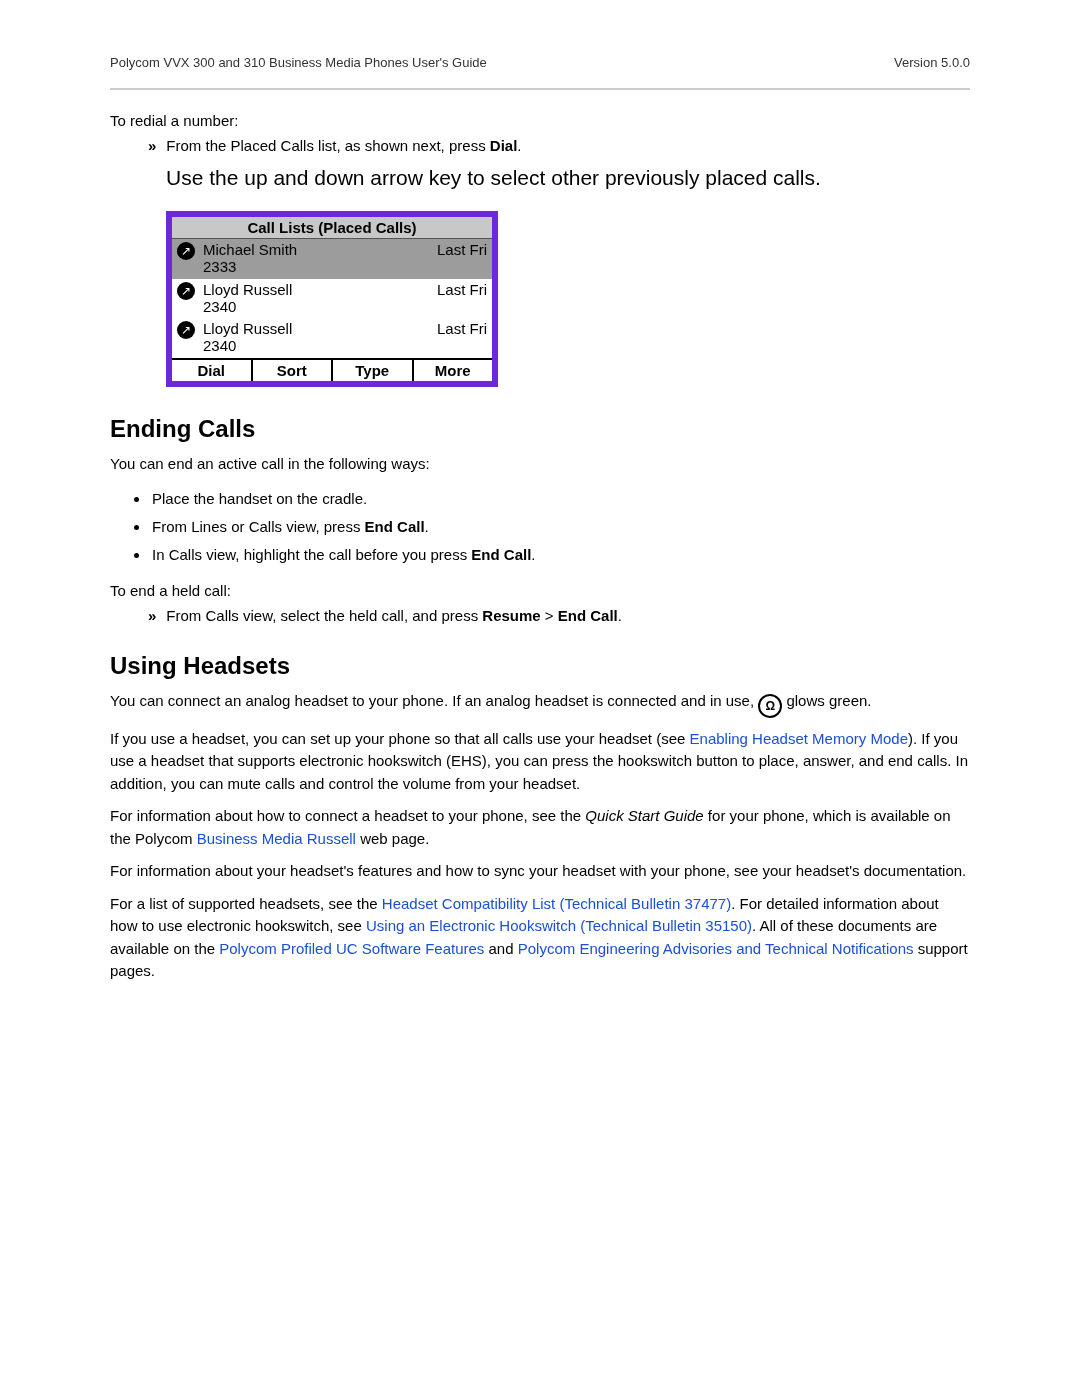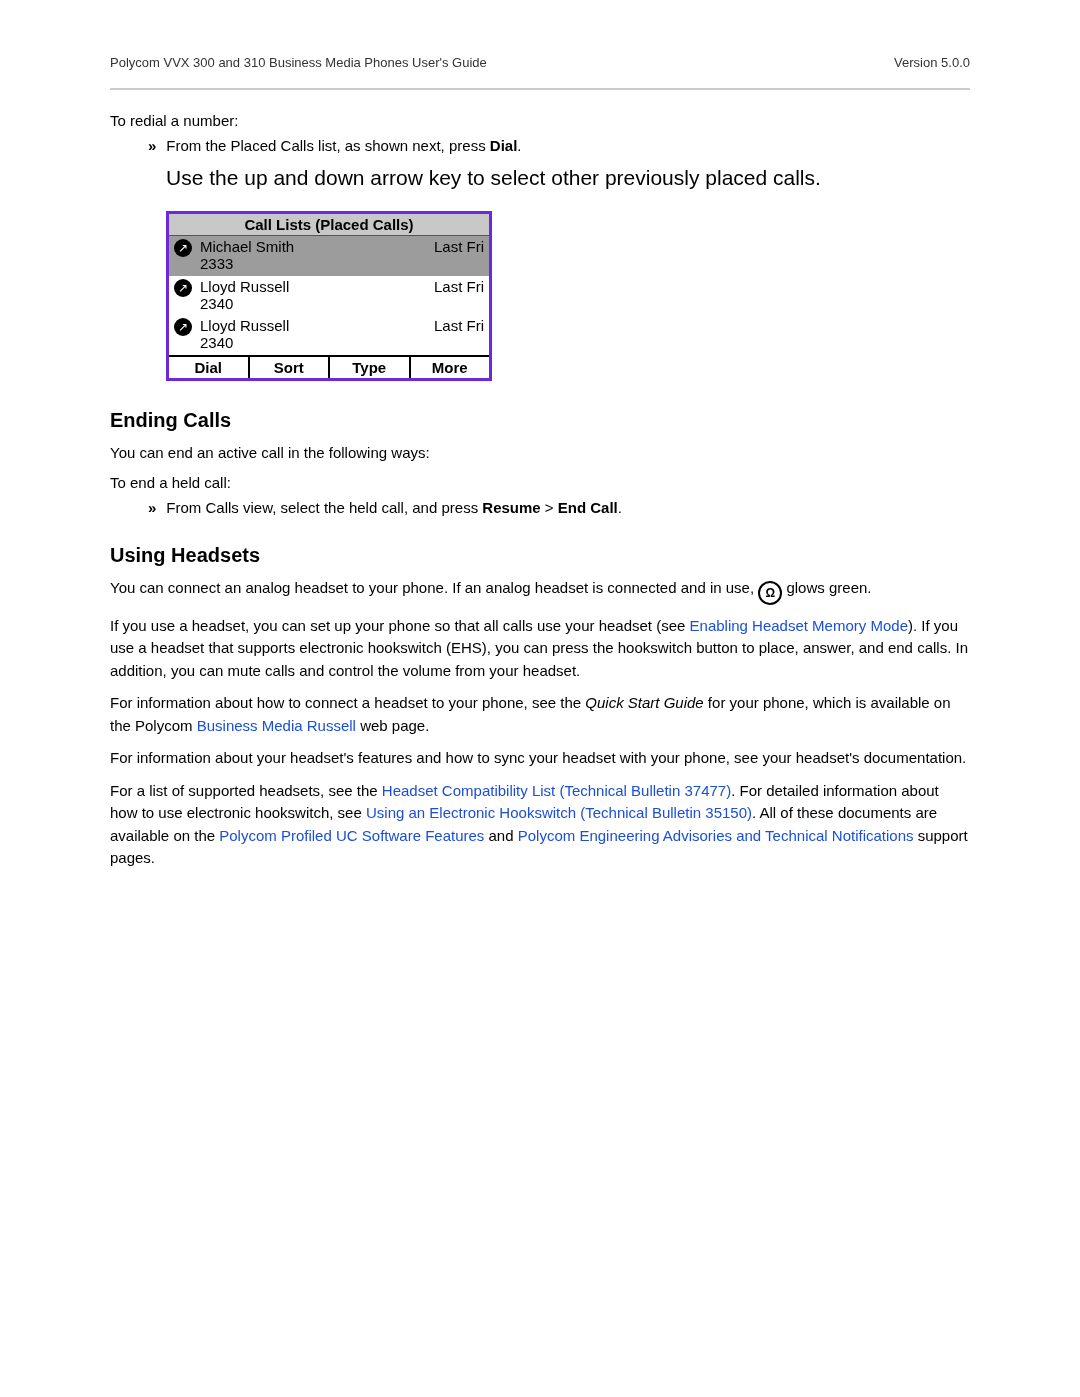--- a/index.html
+++ b/index.html
@@ -46,21 +46,21 @@
     margin: 4px 0 18px 56px;
     font-size: 21px;
     line-height: 1.5;
   }
   .bold { font-weight: bold; }
 
   
   .phone {
     width: 320px;
     margin: 0 0 28px 56px;
-    border: 3px solid #6d28d9;
+    border: 6px solid #6d28d9;
     font-family: "Trebuchet MS", Arial, sans-serif;
     font-size: 15px;
     color: #000;
   }
   .phone-title {
     background: #c8c8c8;
     text-align: center;
     font-weight: bold;
     padding: 2px 0;
     border-bottom: 1px solid #555;
@@ -95,21 +95,21 @@
   .phone-soft div {
     flex: 1;
     text-align: center;
     font-weight: bold;
     padding: 2px 0;
     border-right: 2px solid #000;
   }
   .phone-soft div:last-child { border-right: none; }
 
   h1.section {
-    font-size: 20px;
+    font-size: 24px;
     font-weight: bold;
     margin: 14px 0 10px 0;
   }
   .body-text {
     font-size: 15px;
     line-height: 1.5;
     margin: 6px 0 10px 0;
   }
   ul.bullets {
     margin: 6px 0 14px 40px;
@@ -192,20 +192,29 @@
     <div class="phone-soft">
       <div>Dial</div>
       <div>Sort</div>
       <div>Type</div>
       <div>More</div>
     </div>
   </div>
 
   <h1 class="section">Ending Calls</h1>
   <div class="body-text">You can end an active call in the following ways:</div>
+  <ul class="bullets">
+    <li>Place the handset on the cradle.</li>
+    <li>
+      <span>From Lines or Calls view, press </span><span class="bold">End Call</span>.
+    </li>
+    <li>
+      <span>In Calls view, highlight the call before you press </span><span class="bold">End Call</span>.
+    </li>
+  </ul>
 
   <div class="section-label">To end a held call:</div>
   <div class="step-line" style="margin-bottom:24px;">
     <span class="step-marker">»</span>
     <span class="step-text">
       <span>From Calls view, select the held call, and press </span><span class="bold">Resume</span><span> &gt; </span><span class="bold">End Call</span>.
     </span>
   </div>
 
   <h1 class="section">Using Headsets</h1>

